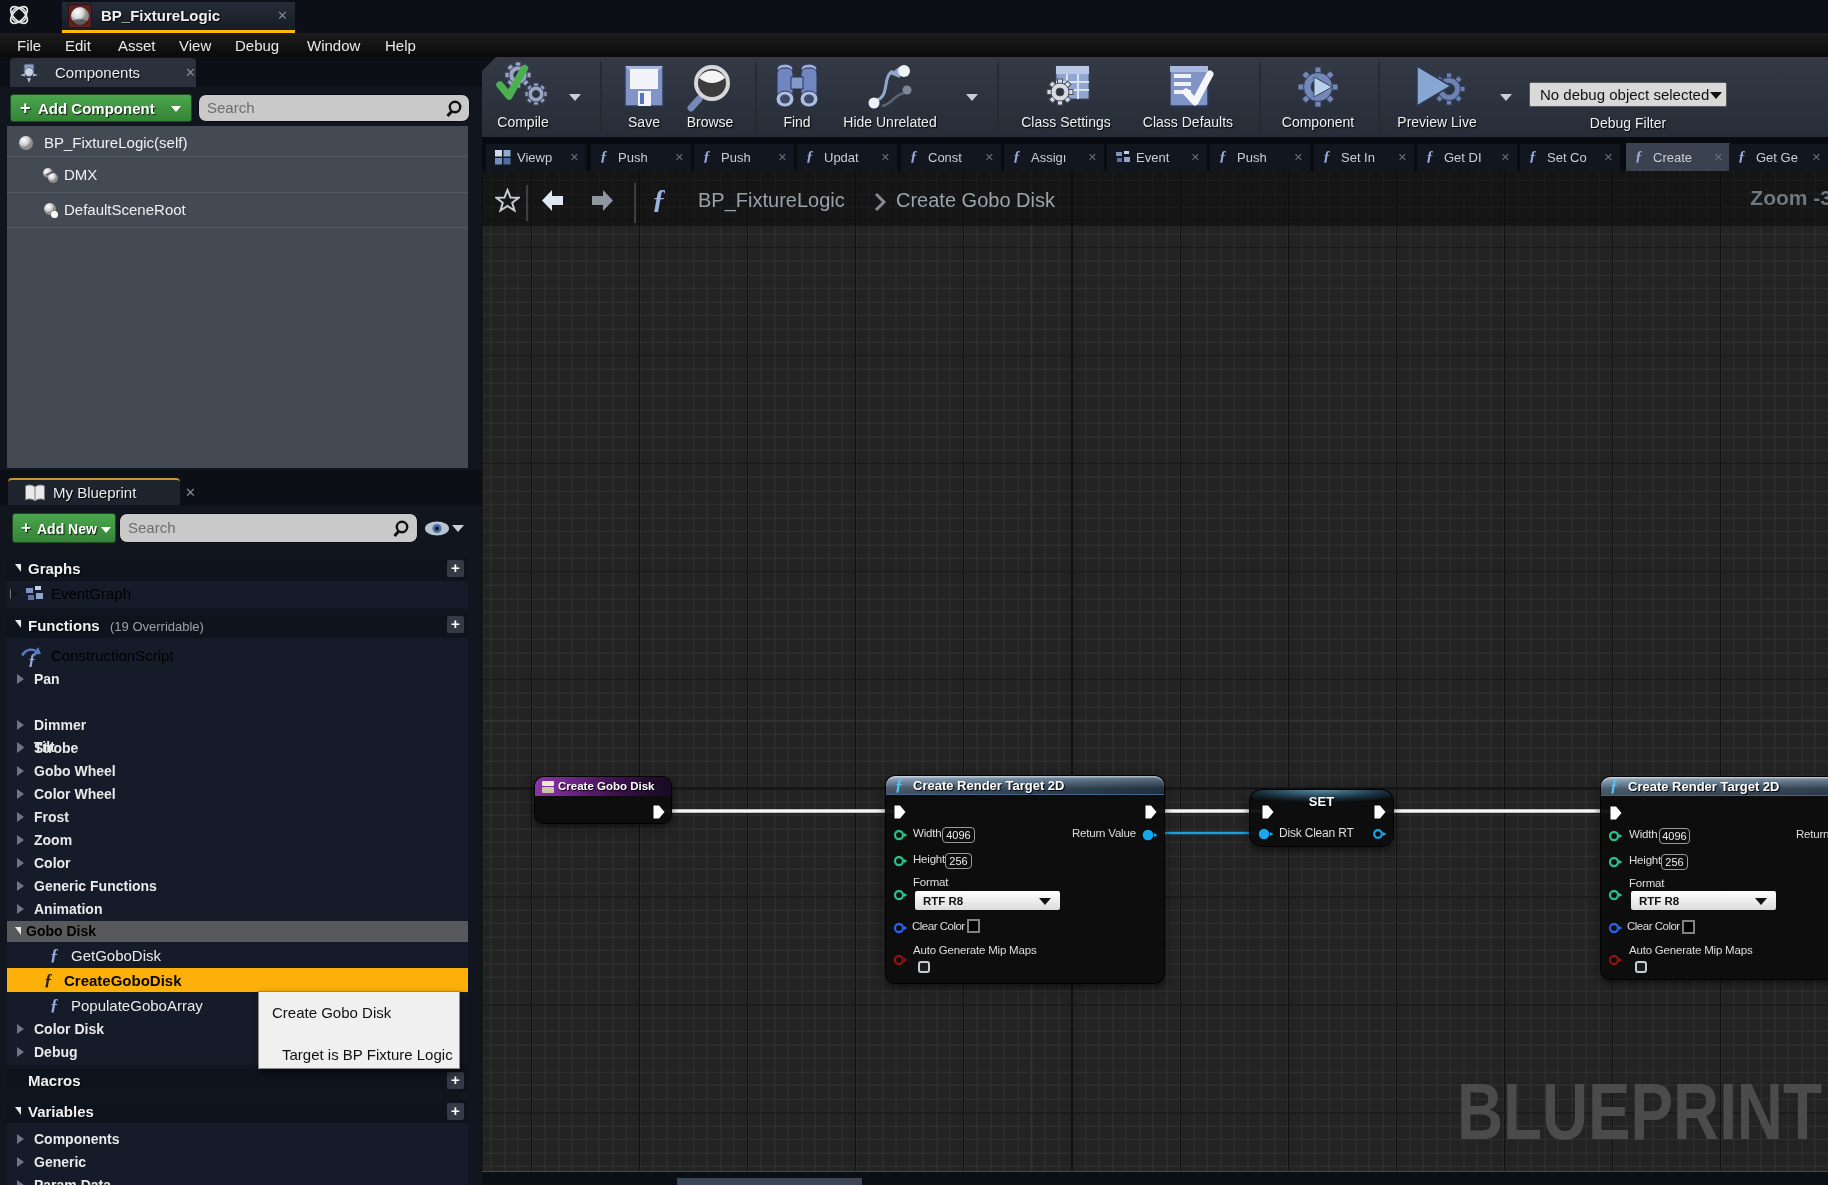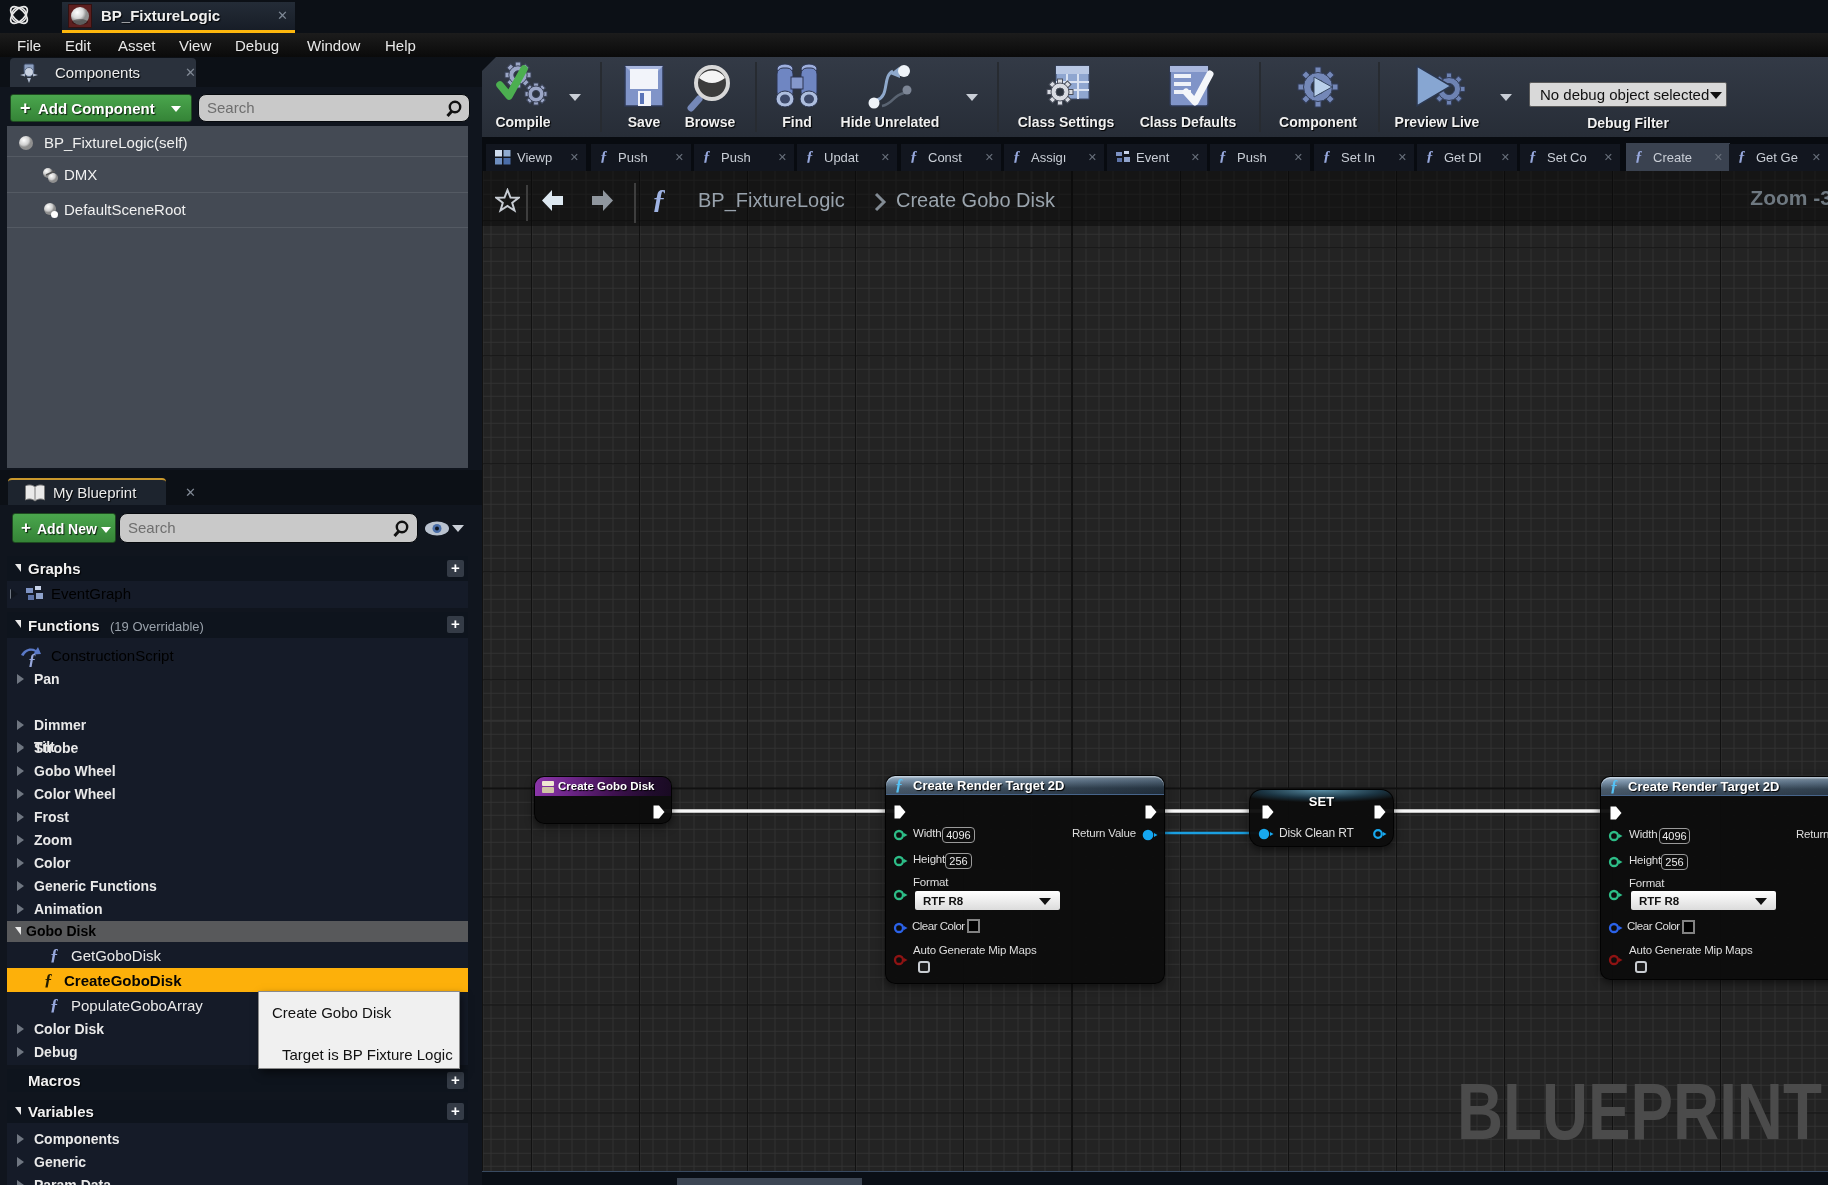--- a/index.html
+++ b/index.html
@@ -26,21 +26,21 @@
 .plusbtn { position:absolute; width:17px; height:17px; background:#343b46; border-radius:2px; color:#fff; font-weight:bold; font-size:15px; text-align:center; line-height:16px; }
 .mrow { position:absolute; left:7px; width:461px; height:23px; color:#e9e9e9; }
 .mrow .exp { position:absolute; left:3px; top:6px; }
 .mrow .bold { font-weight:bold; font-size:14px; }
 .exp { width:0; height:0; border-top:5px solid transparent; border-bottom:5px solid transparent; border-left:7px solid #6f7681; }
 .expo { width:0; height:0; border-top:5px solid transparent; border-bottom:5px solid transparent; border-left:7px solid #10151e; position:absolute; }
 .fico { font-style:italic; font-weight:bold; font-family:"Liberation Serif",serif; color:#97a8dd; }
 
 #toolbar { left:482px; top:57px; width:1346px; height:80px; background:linear-gradient(#333a46,#272d37); clip-path:polygon(14px 0,100% 0,100% 100%,0 100%,0 14px); }
 .tsep { position:absolute; top:5px; height:70px; width:2px; background:#272b31; }
-.tlabel { position:absolute; top:57px; color:#f0f0f0; font-size:14px; text-align:center; text-shadow:1px 1px 1px #000;font-weight:bold; }
+.tlabel { position:absolute; top:57px; color:#f0f0f0; font-size:14px; text-align:center; text-shadow:1px 1px 1px #000; }
 .caret { position:absolute; width:0; height:0; border-left:6px solid transparent; border-right:6px solid transparent; border-top:7px solid #c9ced6; }
 
 #docktabs { left:482px; top:137px; width:1346px; height:34px; background:#080b10; }
 .dtab { position:absolute; top:7px; height:27px; background:#12161f; color:#c9ced6; font-size:13px; }
 .dtab.active { background:#3a4250; top:6px; height:29px; }
 .dtab .fico { position:absolute; left:9px; top:4px; font-size:15px; }
 .dtab .lbl { position:absolute; left:27px; top:6px; }
 .dtab .x { position:absolute; right:7px; top:7px; color:#69707c; font-size:11px; }
 
 #graph { left:482px; top:171px; width:1346px; height:1000px; background-color:#232323; overflow:hidden;
@@ -147,21 +147,21 @@
       </div>
       <div class="crow" style="top:67px; height:35px;">
         <svg class="abs" style="left:35px; top:9px;" width="17" height="17" viewBox="0 0 17 17">
             <circle cx="8" cy="7" r="6" fill="url(#sph1)"></circle>
             <circle cx="12.5" cy="12.5" r="3.5" fill="#ffffff"></circle>
           </svg>
         <span class="abs" style="left:57px; top:8px;">DefaultSceneRoot</span>
       </div>
     </div>
   </div>
-  <div class="paneltab" style="left:8px; top:478px; width:158px; height:28px; border-top:2px solid #c9982c; background:#1d242e;">
+  <div class="paneltab" style="left:8px; top:478px; width:172px; height:28px; border-top:2px solid #c9982c; background:#1d242e;">
     <svg class="abs" style="left:16px; top:4px;" width="22" height="20" viewBox="0 0 22 20">
       <path d="M11 3 C8 0.5 4 0.5 1.5 2 L1.5 16 C4 14.5 8 14.5 11 17 C14 14.5 18 14.5 20.5 16 L20.5 2 C18 0.5 14 0.5 11 3 Z" fill="#e9e9e9" stroke="#7a7a7a" stroke-width="1"></path>
       <line x1="11" y1="3.2" x2="11" y2="16.6" stroke="#9a9a9a" stroke-width="1.4"></line>
     </svg>
     <span class="abs ts" style="left:45px; top:4px;">My Blueprint</span>
     <span class="tabx" style="left:177px; top:5px;">✕</span>
   </div>
   <div class="abs" id="mbppanel">
     <div class="greenbtn" style="left:12px; top:8px; width:104px; height:30px; font-size:14px;">
       <span class="abs" style="left:8px; top:4px; font-size:17px;">+</span>

